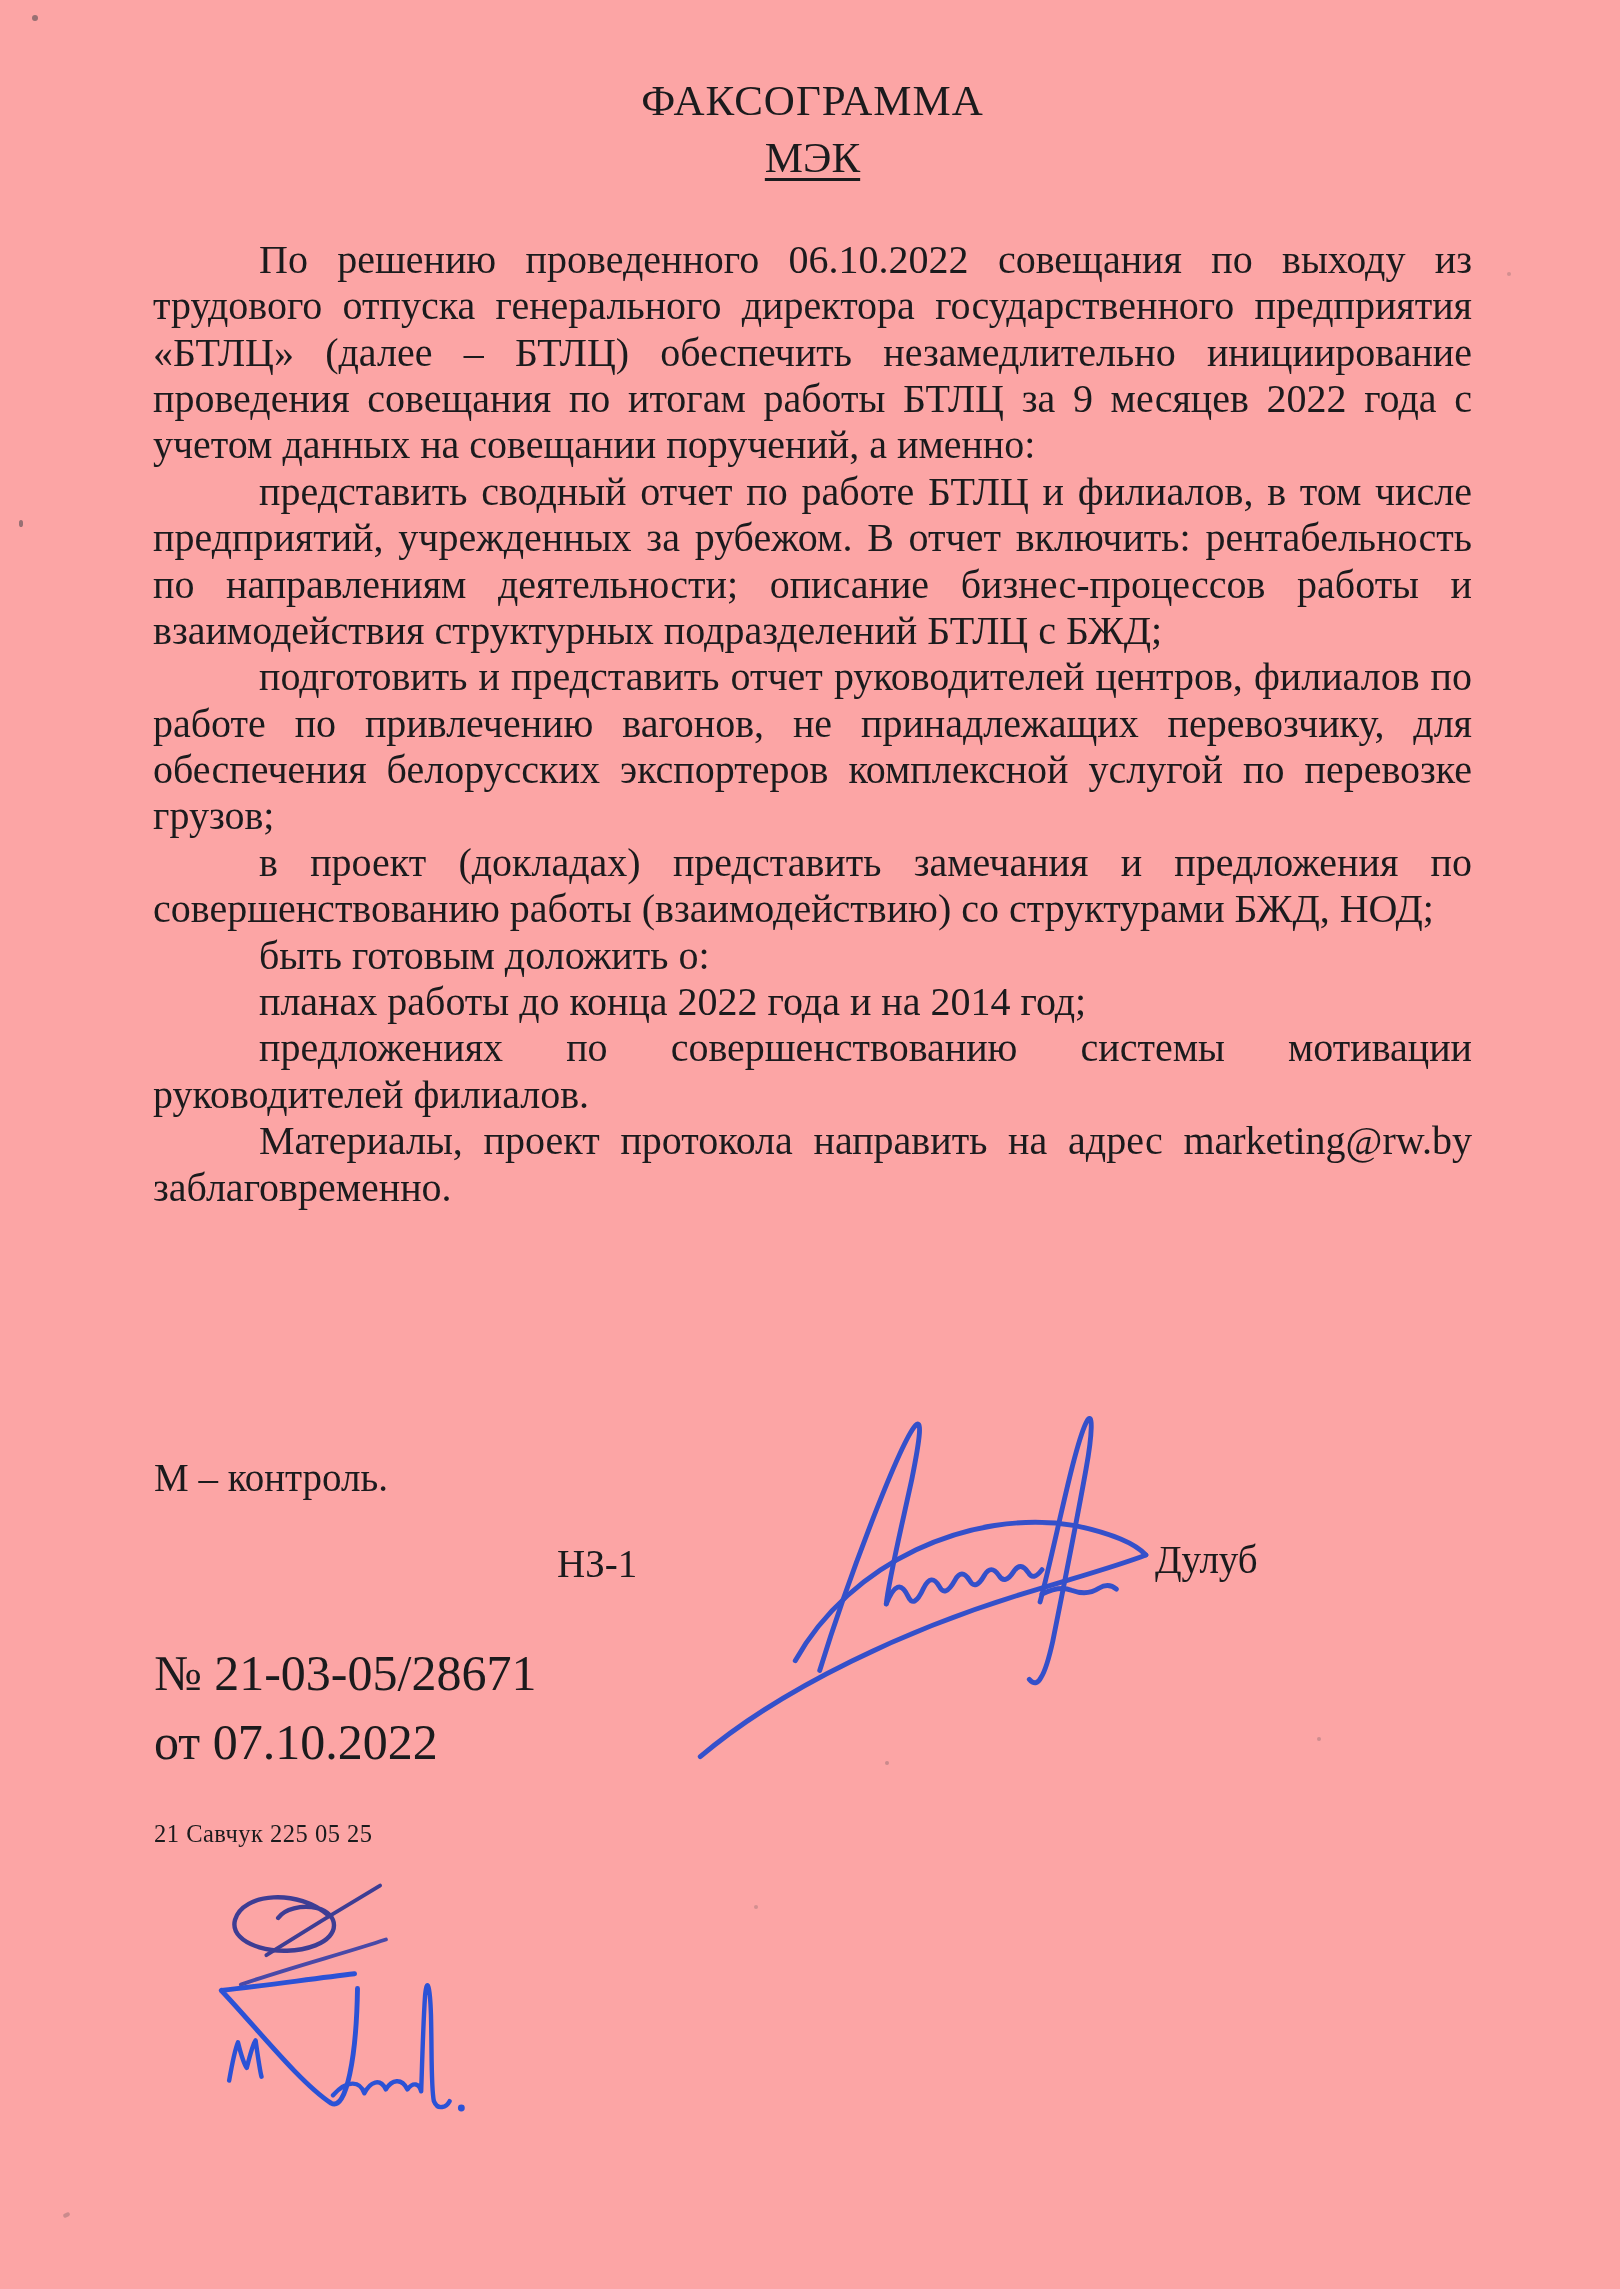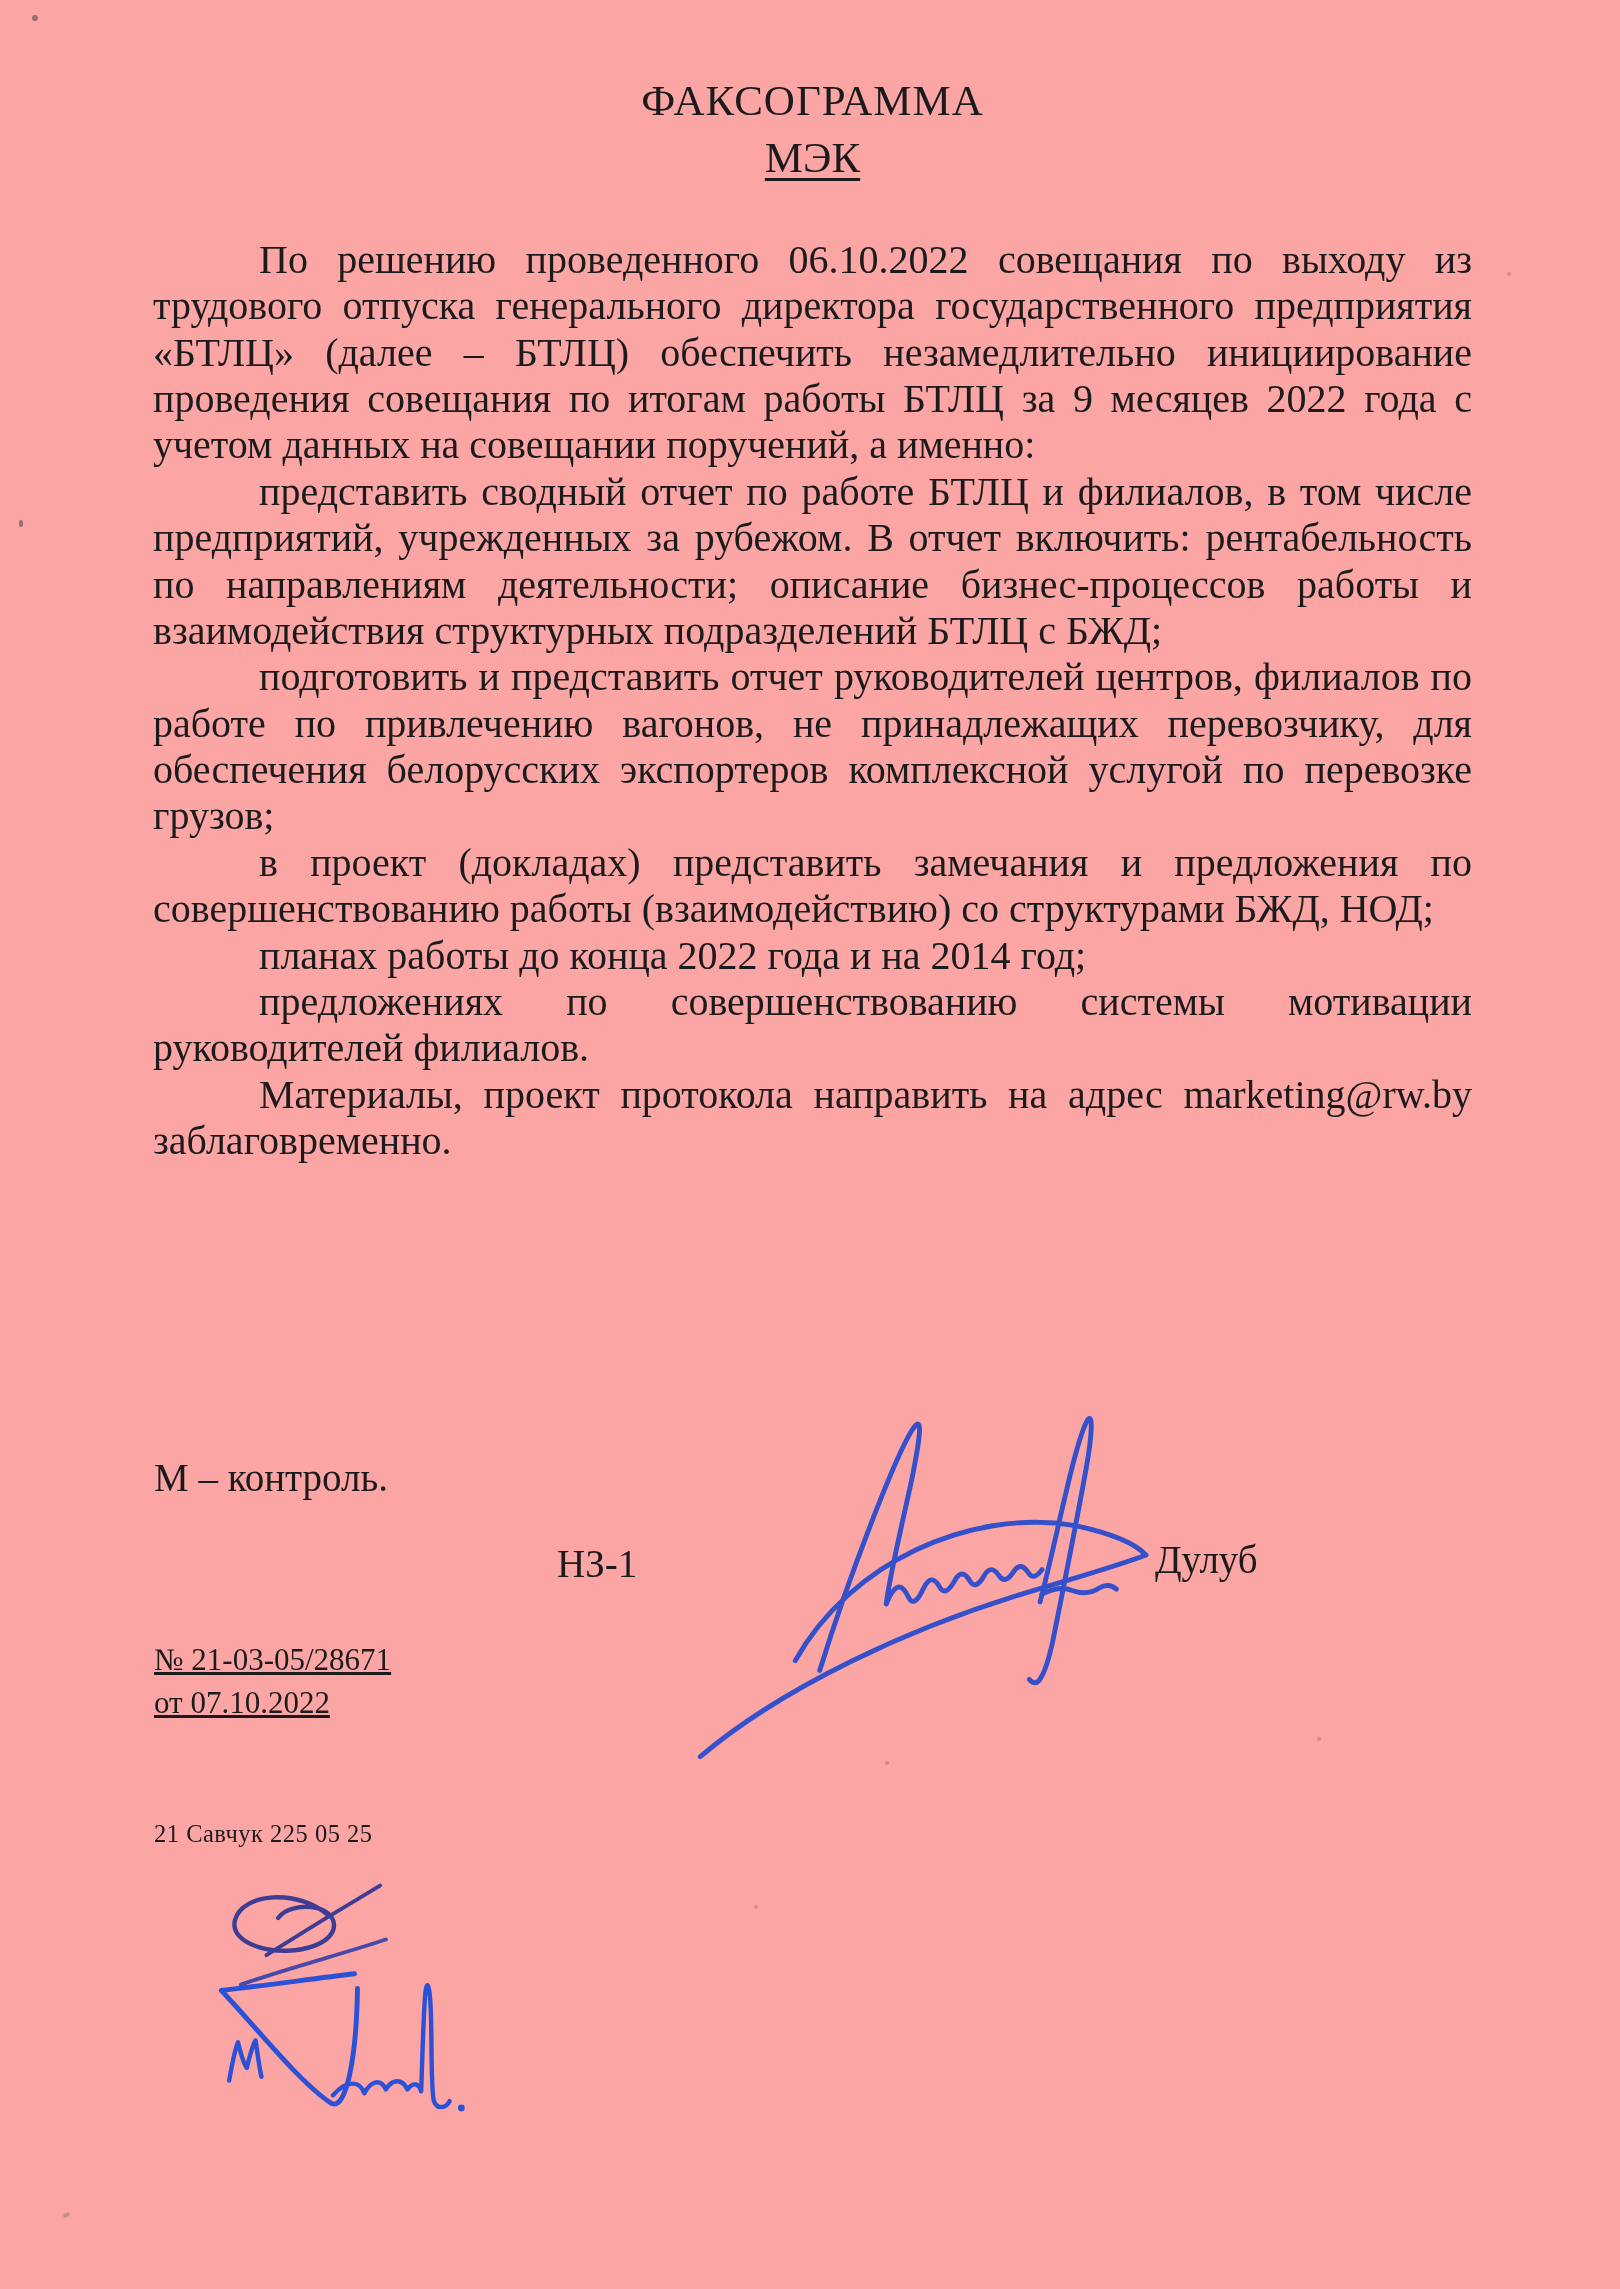--- a/index.html
+++ b/index.html
@@ -33,41 +33,42 @@
     text-underline-offset:5.9px;
     text-decoration-thickness:2.9px;
   }
   .body-text{margin-top:55px;font-size:40px;line-height:1.16;}
   .body-text p{
     margin:0;
     text-indent:106px;
     text-align:justify;
   }
   .abs{position:absolute;font-size:39px;white-space:nowrap;}
-  .ref-block{line-height:1.38;font-size:31px;text-decoration:underline;}
+  .ref-block{line-height:1.38;font-size:50px;}
   .footer-note{font-size:24.5px;letter-spacing:0.5px;}
   .sig-svg{position:absolute;pointer-events:none;}
   .speck{position:absolute;background:rgba(70,70,75,.55);border-radius:50%;}
 </style>
 </head>
 <body>
 
 <div class="page">
 
   <div class="content">
     <h1 class="doc-title">ФАКСОГРАММА</h1>
     <div class="doc-subtitle">
       <span class="u">МЭК</span>
     </div>
 
     <div class="body-text">
       <p>По решению проведенного 06.10.2022 совещания по выходу из трудового отпуска генерального директора государственного предприятия «БТЛЦ» (далее – БТЛЦ) обеспечить незамедлительно инициирование проведения совещания по итогам работы БТЛЦ за 9 месяцев 2022 года с учетом данных на совещании поручений, а именно:</p>
       <p>представить сводный отчет по работе БТЛЦ и филиалов, в том числе предприятий, учрежденных за рубежом. В отчет включить: рентабельность по направлениям деятельности; описание бизнес-процессов работы и взаимодействия структурных подразделений БТЛЦ с БЖД;</p>
       <p>подготовить и представить отчет руководителей центров, филиалов по работе по привлечению вагонов, не принадлежащих перевозчику, для обеспечения белорусских экспортеров комплексной услугой по перевозке грузов;</p>
       <p>в проект (докладах) представить замечания и предложения по совершенствованию работы (взаимодействию) со структурами БЖД, НОД;</p>
+      <p>быть готовым доложить о:</p>
       <p>планах работы до конца 2022 года и на 2014 год;</p>
       <p>предложениях по совершенствованию системы мотивации руководителей филиалов.</p>
       <p>Материалы, проект протокола направить на адрес marketing@rw.by заблаговременно.</p>
     </div>
   </div>
 
   <div class="abs" style="left:154px;top:1455px;">М – контроль.</div>
 
   <div class="abs" style="left:557px;top:1541px;">НЗ-1</div>
   <div class="abs" style="left:1155px;top:1537px;">Дулуб</div>

